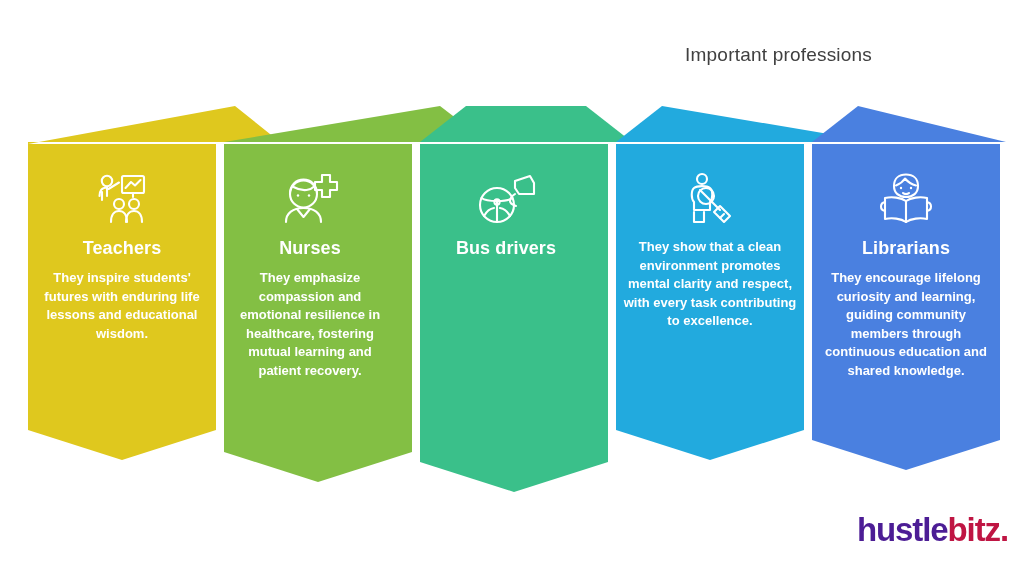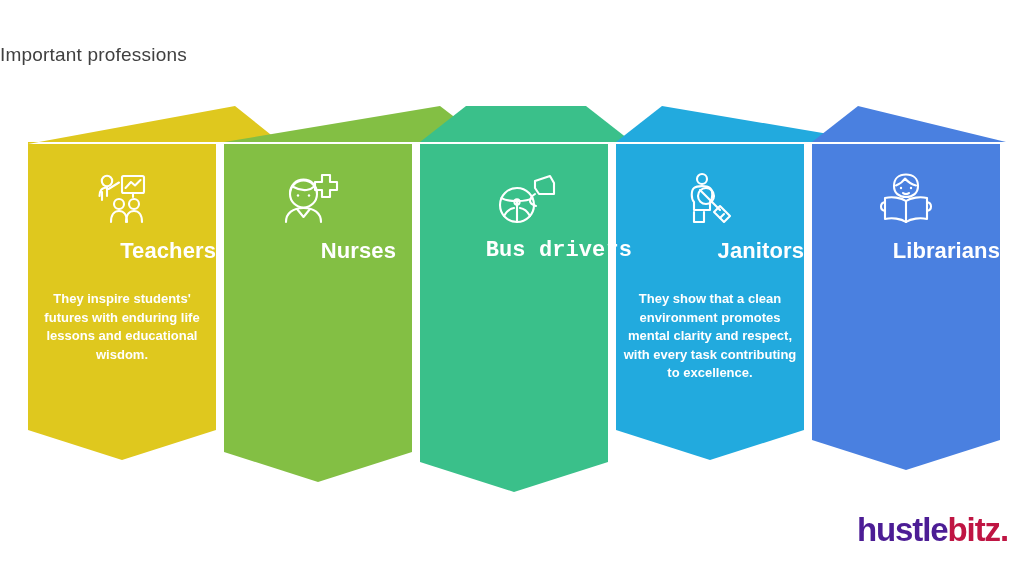--- a/index.html
+++ b/index.html
@@ -18,21 +18,21 @@
     position: relative;
     width: 1032px;
     height: 564px;
     background: #ffffff;
   }
   #page-title {
     position: absolute;
     top: 44px;
     left: 0;
     width: 872px;
-    text-align: left;
+    text-align: right;
     font-size: 19px;
     color: #404040;
     letter-spacing: .2px;
     font-weight: 400;
   }
   #banner-svg {
     position: absolute;
     top: 0;
     left: 0;
     width: 1032px;
@@ -44,25 +44,24 @@
     color: #ffffff;
   }
   .col-icon {
     height: 62px;
     display: flex;
     align-items: center;
     justify-content: center;
     margin-bottom: 8px;
   }
   .col-heading {
-    font-size: 22px;
+    font-size: 18px;
     font-weight: bold;
-    margin-bottom: 26px;
+    margin-bottom: 10px;
     letter-spacing: .1px;
-    text-align: right;
   }
   .col-body {
     font-size: 13px;
     font-weight: bold;
     line-height: 18.6px;
     padding: 0 6px;
   }
   #logo {
     position: absolute;
     right: 24px;
@@ -137,23 +136,24 @@
         <path d="M10 22 C10 13 16 7.5 23.5 7.5 C31 7.5 37 13 37 22"></path>
         <circle cx="23.5" cy="22" r="13.5"></circle>
         <path d="M13.5 15 C18 17.5 22 18.5 26.5 18 C29.5 17.6 32.5 16.2 34.5 14.2"></path>
         <circle cx="18" cy="23.5" r="1.2" fill="#ffffff" stroke="none"></circle>
         <circle cx="29" cy="23.5" r="1.2" fill="#ffffff" stroke="none"></circle>
         <path d="M6 50 C6 41 13 36 23.5 36 C34 36 41 41 41 50"></path>
         <path d="M17 37 L23.5 45 L30 37"></path>
       </svg>
     </div>
     <div class="col-heading">Nurses</div>
-  </div>
-
-  <div class="col-content" style="left:420px; top:168px; width:212px;font-family:Liberation Mono, monospace;">
+    <div class="col-body">They emphasize compassion and emotional resilience in healthcare, fostering mutual learning and patient recovery.</div>
+  </div>
+
+  <div class="col-content" style="left:400px; top:168px; width:212px;">
     <div class="col-icon">
       <svg width="64" height="54" viewBox="0 0 64 54" fill="none" stroke="#ffffff" stroke-width="2.1" stroke-linecap="round" stroke-linejoin="round">
         <circle cx="23" cy="33" r="17"></circle>
         <path d="M7.5 26 C13 30 33 30 38.5 26"></path>
         <path d="M23 30 L23 50"></path>
         <circle cx="23" cy="30" r="2.6"></circle>
         <path d="M10 44 C13 38.5 16.5 36.5 20 36"></path>
         <path d="M36 44 C33 38.5 29.5 36.5 26 36"></path>
         <path d="M41 9 L56 4 L60 11 L60 22 L45 22 L41 16 Z"></path>
         <path d="M41 22 C38 24 36 26 36 29 C36 32 39 33 42 34"></path>
@@ -168,39 +168,39 @@
         <circle cx="22" cy="7" r="5"></circle>
         <path d="M14 16 C17 13.5 27 13.5 30 16 C33 18.5 33 27 30 30 L30 38 L14 38 L14 30 C11 27 11 18.5 14 16 Z"></path>
         <path d="M14 40 L14 50 L24 50 L24 40"></path>
         <circle cx="26" cy="24" r="8"></circle>
         <path d="M20 18 L32 30"></path>
         <path d="M31.5 29.5 L40 38"></path>
         <path d="M40 34 L50 44 L44 50 L34 40 Z"></path>
         <path d="M44 42 L40 46"></path>
       </svg>
     </div>
-    <div class="col-heading">Janitors</div>
     <div class="col-body">They show that a clean environment promotes mental clarity and respect, with every task contributing to excellence.</div>
   </div>
 
   <div class="col-content" style="left:812px; top:168px; width:188px;">
     <div class="col-icon">
       <svg width="62" height="54" viewBox="0 0 62 54" fill="none" stroke="#ffffff" stroke-width="2.1" stroke-linecap="round" stroke-linejoin="round">
         <path d="M19 14 C19 6.5 24 2.5 31 2.5 C38 2.5 43 6.5 43 14 C43 21 38 25 31 25 C24 25 19 21 19 14 Z"></path>
         <path d="M21 13.5 C25 12 28 9.5 30 6.5 C33 10 37 12.5 41 13.5"></path>
         <circle cx="26" cy="16" r="1.2" fill="#ffffff" stroke="none"></circle>
         <circle cx="36" cy="16" r="1.2" fill="#ffffff" stroke="none"></circle>
         <path d="M28 21 C29.5 22.5 32.5 22.5 34 21"></path>
         <path d="M31 29 L31 50"></path>
         <path d="M31 29 C26 25.5 17 24.5 10 26 L10 47 C17 45.5 26 46.5 31 50"></path>
         <path d="M31 29 C36 25.5 45 24.5 52 26 L52 47 C45 45.5 36 46.5 31 50"></path>
         <path d="M10 30 C7.5 30.5 6 32 6 34.5 C6 37 7.5 38.5 10 39"></path>
         <path d="M52 30 C54.5 30.5 56 32 56 34.5 C56 37 54.5 38.5 52 39"></path>
       </svg>
     </div>
     <div class="col-heading">Librarians</div>
+    <div class="col-body">They encourage lifelong curiosity and learning, guiding community members through continuous education and shared knowledge.</div>
   </div>
 
   <div id="logo">
     <span class="logo-a" style="color: #4c1d95;">hustle</span><span class="logo-b" style="color: rgb(191, 21, 67); text-align: center;">bitz.</span>
   </div>
 
 </div>
 
 </body></html>

